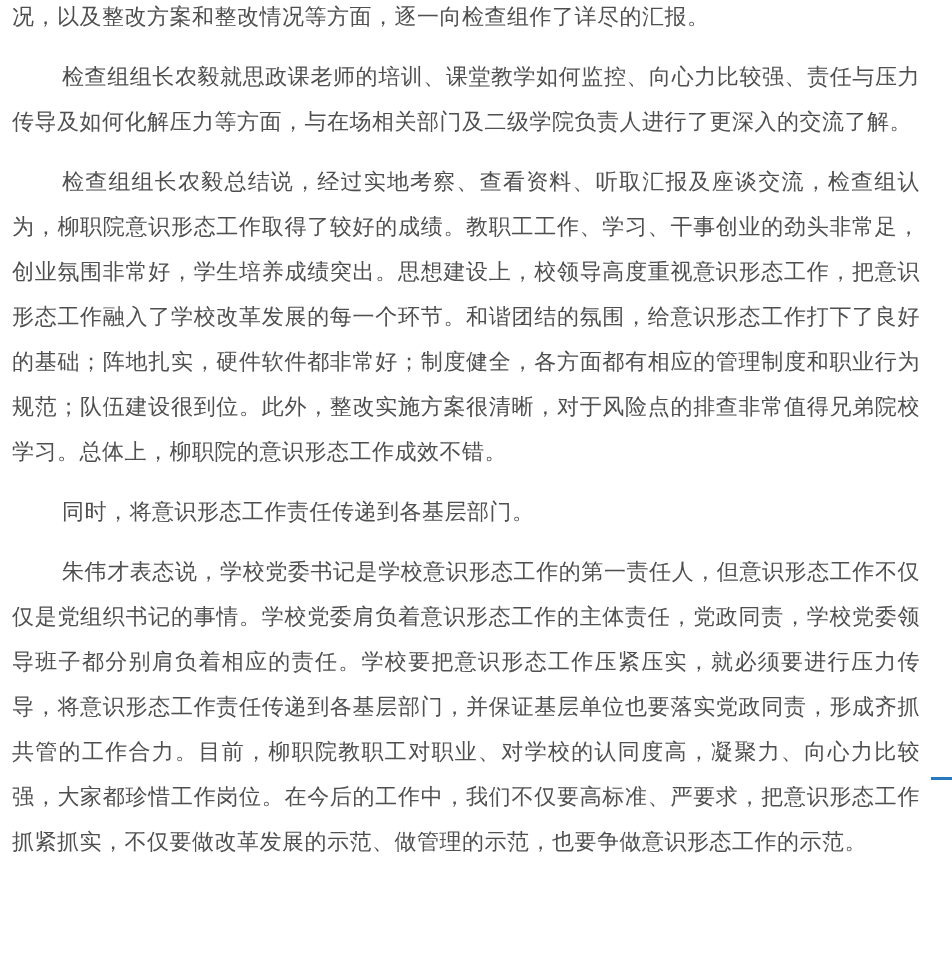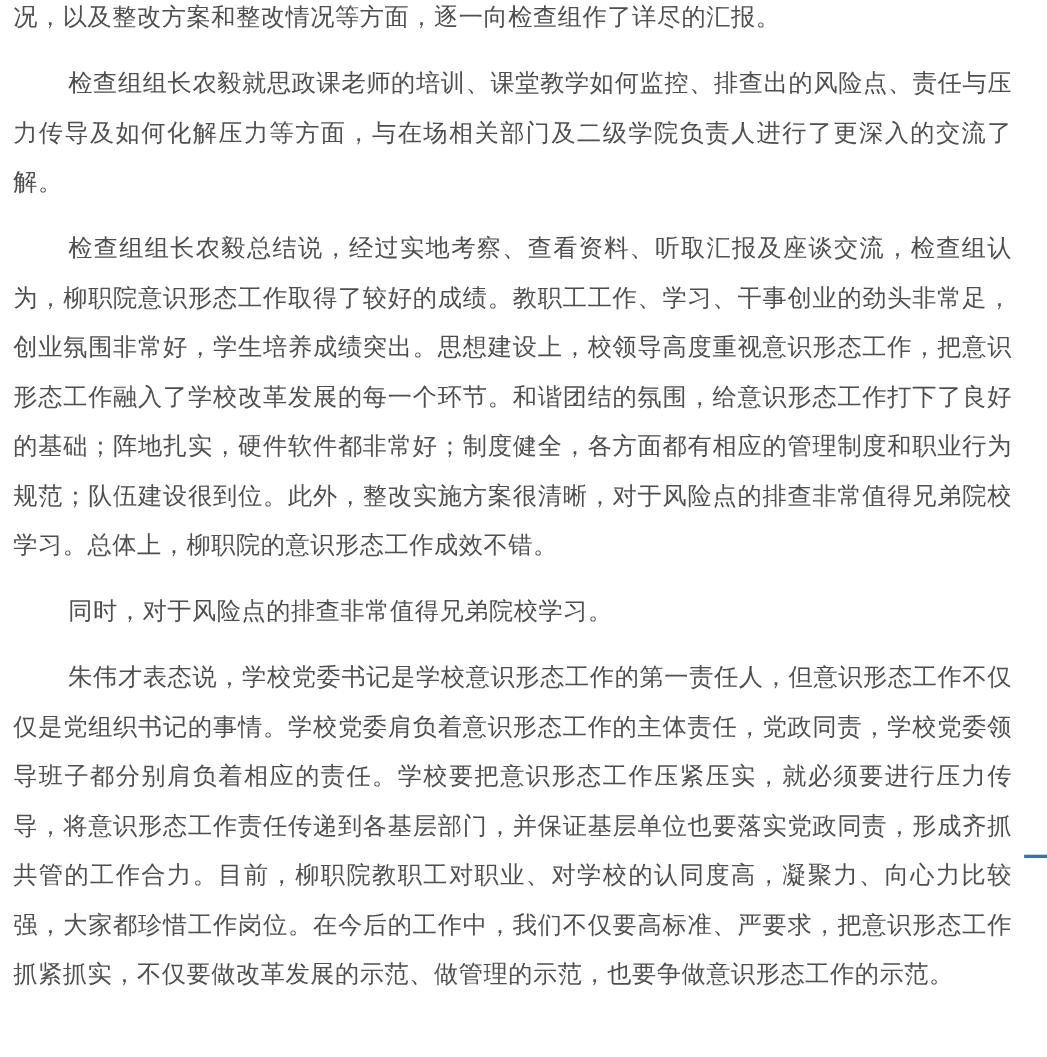--- a/index.html
+++ b/index.html
@@ -38,19 +38,19 @@
     right: 0;
     width: 21px;
     height: 3px;
   }
 </style>
 </head>
 <body style="background: rgb(255, 255, 255);">
 
 <main class="article" style="color: rgb(79, 79, 79);">
   <p class="no-indent">况，以及整改方案和整改情况等方面，逐一向检查组作了详尽的汇报。</p>
-  <p class="indent">检查组组长农毅就思政课老师的培训、课堂教学如何监控、排查出的风险点、责任与压力传导及如何化解压力等方面，与在场相关部门及二级学院负责人进行了更深入的交流了解。</p>
+  <p class="indent">检查组组长农毅就思政课老师的培训、课堂教学如何监控、向心力比较强、责任与压力传导及如何化解压力等方面，与在场相关部门及二级学院负责人进行了更深入的交流了解。</p>
   <p class="indent">检查组组长农毅总结说，经过实地考察、查看资料、听取汇报及座谈交流，检查组认为，柳职院意识形态工作取得了较好的成绩。教职工工作、学习、干事创业的劲头非常足，创业氛围非常好，学生培养成绩突出。思想建设上，校领导高度重视意识形态工作，把意识形态工作融入了学校改革发展的每一个环节。和谐团结的氛围，给意识形态工作打下了良好的基础；阵地扎实，硬件软件都非常好；制度健全，各方面都有相应的管理制度和职业行为规范；队伍建设很到位。此外，整改实施方案很清晰，对于风险点的排查非常值得兄弟院校学习。总体上，柳职院的意识形态工作成效不错。</p>
-  <p class="indent">同时，对于风险点的排查非常值得兄弟院校学习。</p>
+  <p class="indent">同时，将意识形态工作责任传递到各基层部门。</p>
   <p class="indent">朱伟才表态说，学校党委书记是学校意识形态工作的第一责任人，但意识形态工作不仅仅是党组织书记的事情。学校党委肩负着意识形态工作的主体责任，党政同责，学校党委领导班子都分别肩负着相应的责任。学校要把意识形态工作压紧压实，就必须要进行压力传导，将意识形态工作责任传递到各基层部门，并保证基层单位也要落实党政同责，形成齐抓共管的工作合力。目前，柳职院教职工对职业、对学校的认同度高，凝聚力、向心力比较强，大家都珍惜工作岗位。在今后的工作中，我们不仅要高标准、严要求，把意识形态工作抓紧抓实，不仅要做改革发展的示范、做管理的示范，也要争做意识形态工作的示范。</p>
 </main>
 
 <div class="accent-dash" style="background: rgb(40, 120, 190);"></div>
 
 </body></html>

